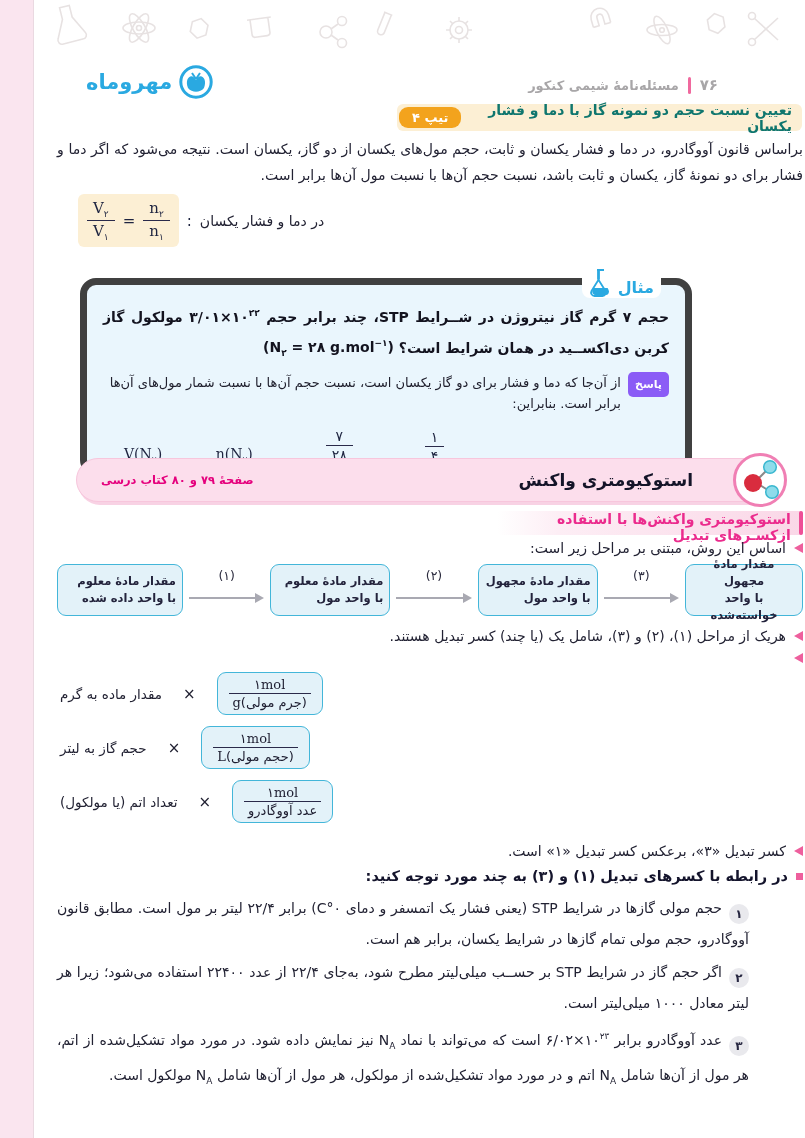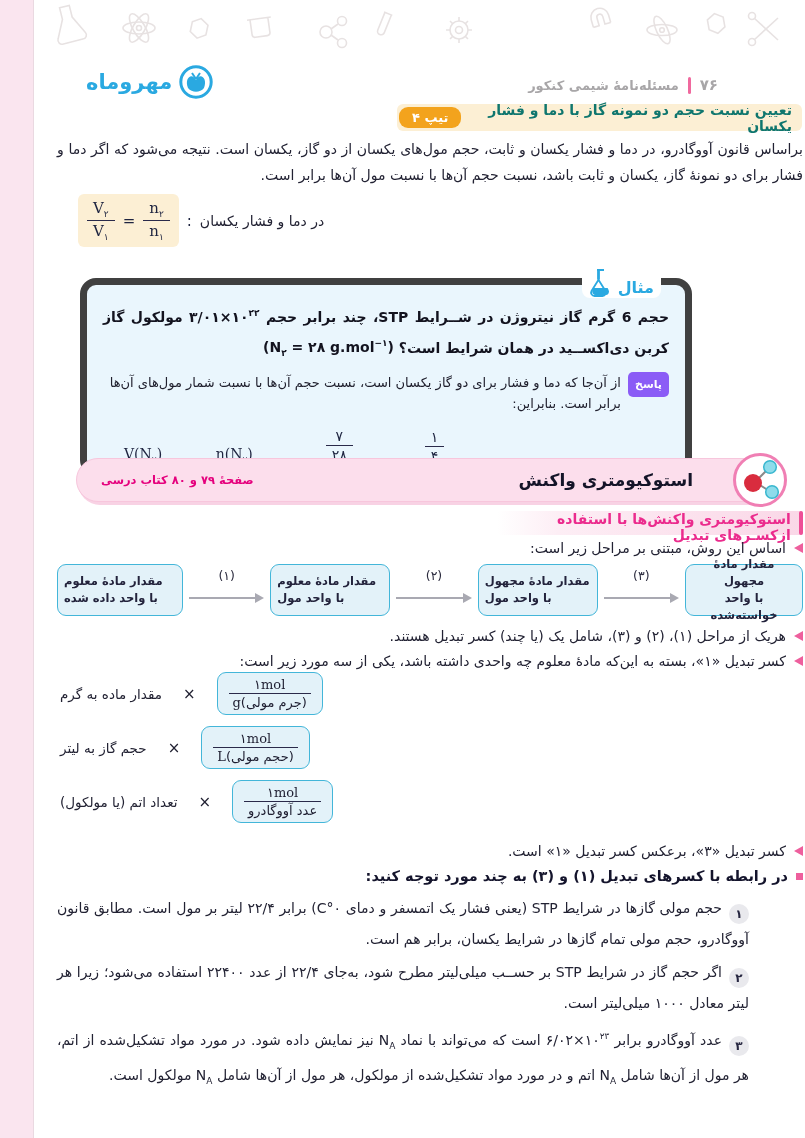--- a/index.html
+++ b/index.html
@@ -85,21 +85,21 @@
     align-items:center; gap:8px; font-size:14px; color:#222233; }
   .tri { width:0; height:0; border-top:5px solid transparent; border-bottom:5px solid transparent;
     border-right:9px solid #ee5f9d; flex:0 0 auto; }
   .sq { width:7px; height:7px; background:#ee5f9d; flex:0 0 auto; }
   .bold-line { font-weight:bold; font-size:14.5px; color:#14142c; }
 
   
   .flow { position:absolute; left:57px; top:562px; width:746px; height:56px;
     display:flex; align-items:center; direction:ltr; }
   .flow-box { background:#e3f2f9; border:1.6px solid #43b6d9; border-radius:9px;
-    height:52px; display:flex; flex-direction:column; align-items:flex-end; justify-content:center;
+    height:52px; display:flex; flex-direction:column; align-items:flex-start; justify-content:center;
     direction:rtl; font-size:11.5px; font-weight:bold; color:#23233c; line-height:17px;
     padding:0 6px; text-align:center; }
   .fb1{width:126px}.fb2{width:120px}.fb3{width:120px}.fb4{width:118px}
   .f-arrow { flex:1; position:relative; height:52px; margin:0 5px; }
   .f-arrow .line { position:absolute; left:1px; right:3px; top:33px; height:2px; background:#a9a9b2; }
   .f-arrow .line::after { content:""; position:absolute; right:-2px; top:-4px;
     border-left:9px solid #a9a9b2; border-top:5px solid transparent; border-bottom:5px solid transparent; }
   .f-arrow .alabel { position:absolute; top:4px; left:0; right:0; text-align:center;
     font-size:12.5px; color:#2b2b3e; }
 
@@ -203,21 +203,21 @@
 
 <div class="example">
   <div class="ex-tab">
     <svg width="23" height="29" viewBox="0 0 23 29">
       <path d="M8,2 h7 M9,3 v8 l7.5,12 a3.4,3.4 0 0 1 -3,5 h-8 a3.4,3.4 0 0 1 -3,-5 l7.5,-12 v-8" fill="#ffffff" stroke="#2aa9e1" stroke-width="1.8"></path>
       <path d="M4.6,20 h14 l1,2 a3.4,3.4 0 0 1 -3.1,5 h-9.8 a3.4,3.4 0 0 1 -3.1,-5 z" fill="#2aa9e1"></path>
     </svg>
     <span class="ex-label">مثال</span>
   </div>
   <p class="ex-q">
-    <span><span>حجم 6 گرم گاز نیتروژن در شــرایط </span><span dir="ltr">STP</span><span>، چند برابر حجم </span><span dir="ltr">۳/۰۱×۱۰<sup>۲۲</sup></span><span> مولکول گاز کربن دی‌اکســید در همان شرایط است؟ </span></span><span dir="ltr"><span>(N</span><sub>۲</sub><span> = ۲۸ g.mol</span><sup>−۱</sup><span>)</span></span>
+    <span><span>حجم ۷ گرم گاز نیتروژن در شــرایط </span><span dir="ltr">STP</span><span>، چند برابر حجم </span><span dir="ltr">۳/۰۱×۱۰<sup>۲۲</sup></span><span> مولکول گاز کربن دی‌اکســید در همان شرایط است؟ </span></span><span dir="ltr"><span>(N</span><sub>۲</sub><span> = ۲۸ g.mol</span><sup>−۱</sup><span>)</span></span>
   </p>
   <div class="ex-ans">
     <span class="ans-badge">پاسخ</span>
     <span>از آن‌جا که دما و فشار برای دو گاز یکسان است، نسبت حجم آن‌ها با نسبت شمار مول‌های آن‌ها برابر است. بنابراین:</span>
   </div>
   <div class="ex-eq serif">
     <span class="frac">
       <span class="fr-n"><span>V(N</span><sub>۲</sub><span>)</span></span>
       <span class="fr-d"><span>V(CO</span><sub>۲</sub><span>)</span></span>
     </span>
@@ -313,21 +313,20 @@
       <span>با واحد خواسته‌شده</span>
   </div>
 </div>
 
 <div class="bullet-line" style="top:628px">
   <span class="tri"></span>
   <span>هریک از مراحل (۱)، (۲) و (۳)، شامل یک (یا چند) کسر تبدیل هستند.</span>
 </div>
 <div class="bullet-line" style="top:653px">
   <span class="tri"></span>
-  <span>کسر تبدیل «۱»، بسته به این‌که مادهٔ معلوم چه واحدی داشته باشد، یکی از سه مورد زیر است:</span>
 </div>
 
 <div class="convs">
   <div class="conv-row">
     <span class="conv-label">مقدار ماده به گرم</span>
     <span class="conv-x">×</span>
     <span class="conv-box">
       <span class="frac">
           <span class="fr-n serif" dir="ltr">۱mol</span>
         <span class="fr-d"><span class="den-mix">

